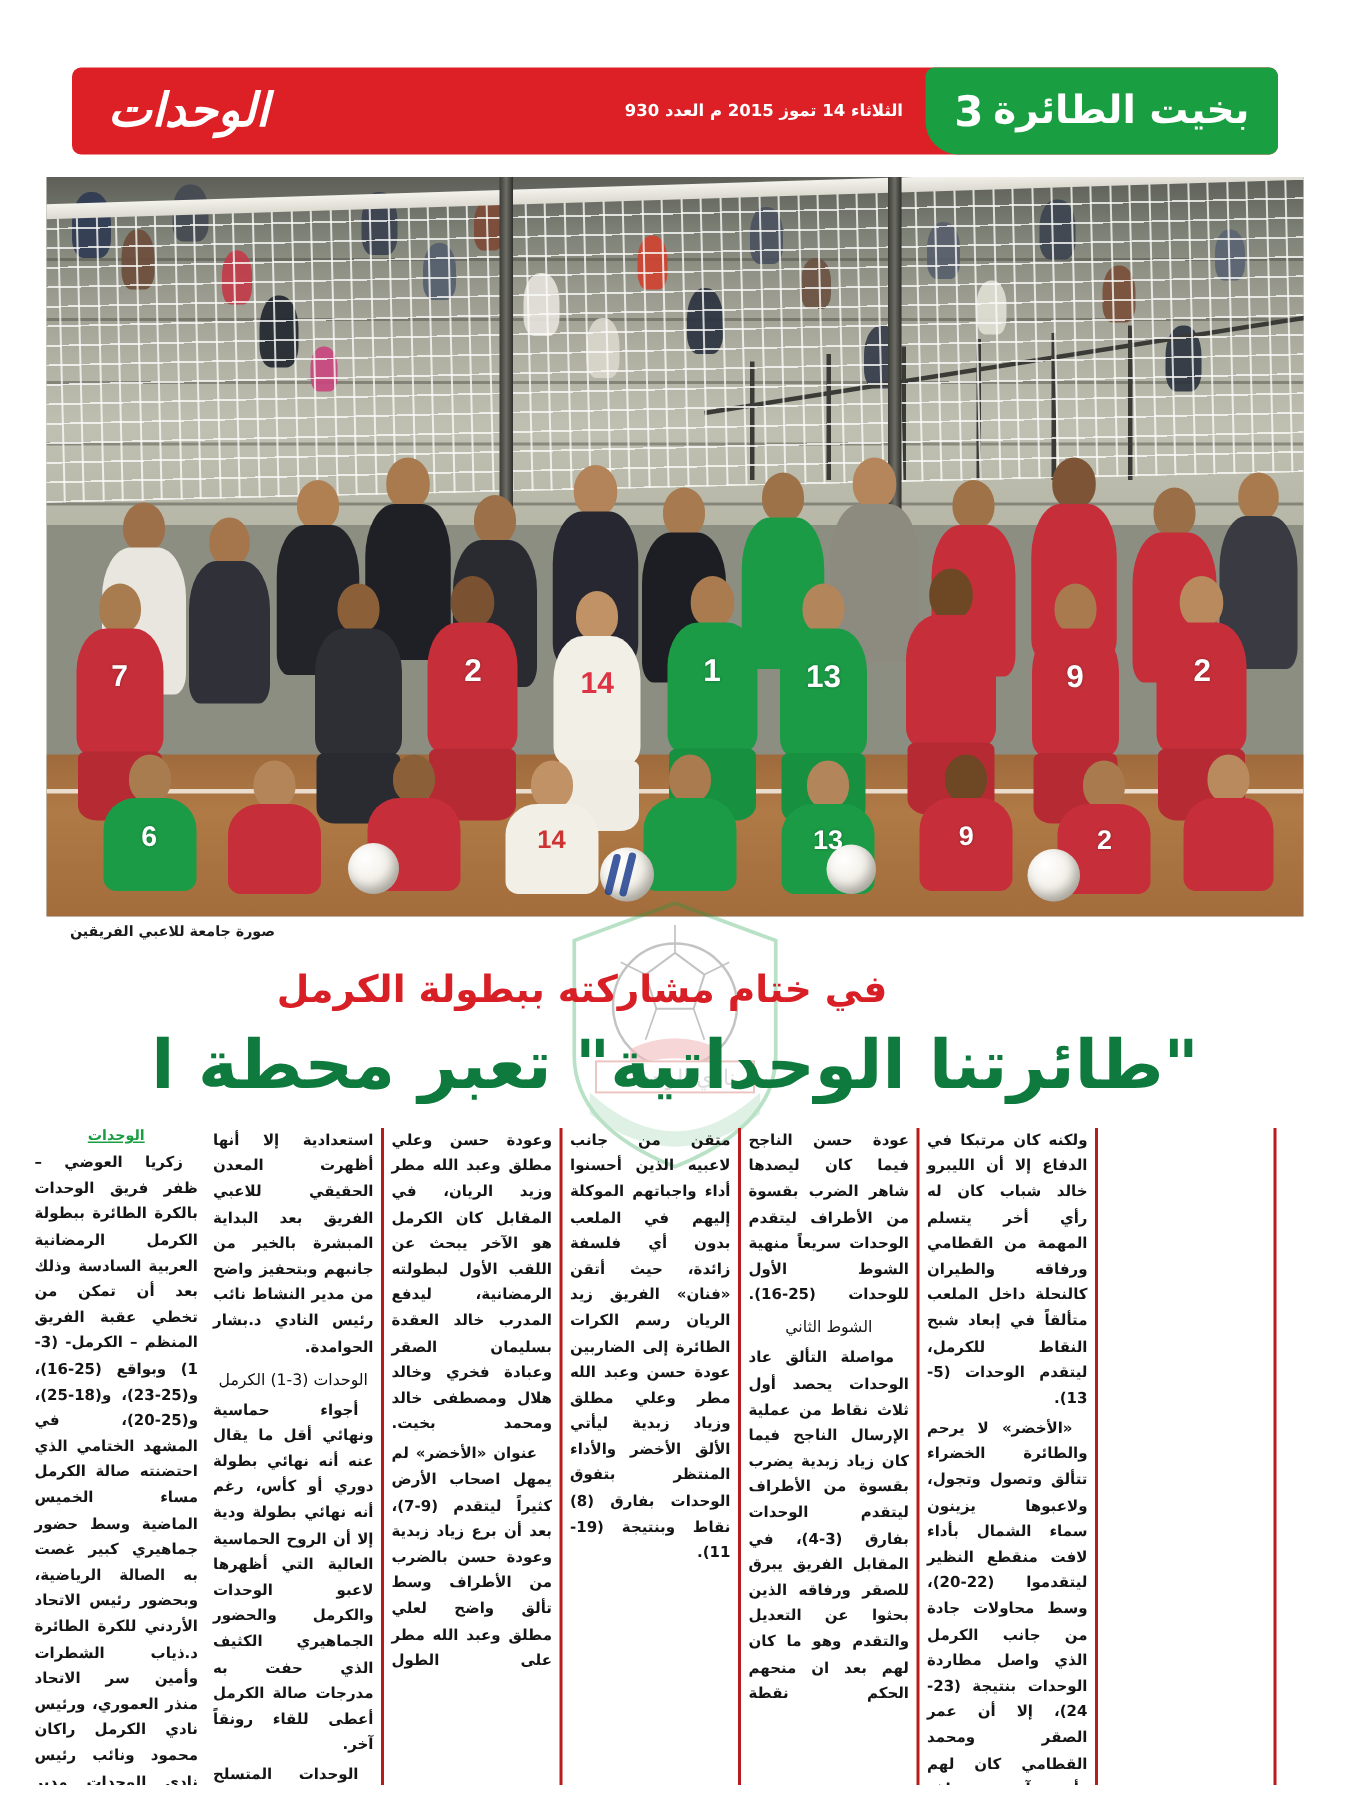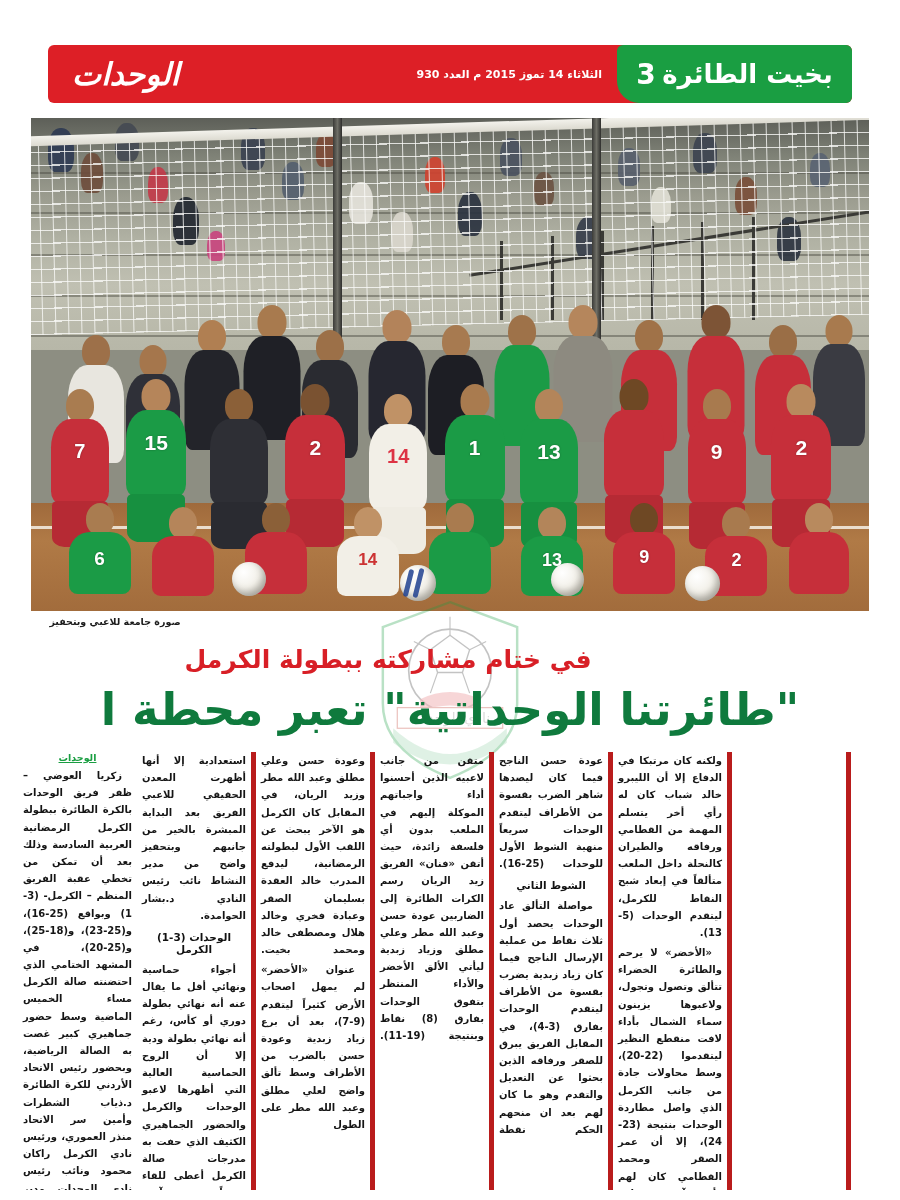--- a/index.html
+++ b/index.html
@@ -297,38 +297,38 @@
     gap: 0;
   }
 
   .col {
     position: relative;
     width: 119px;
     height: 100%;
     padding: 0 5px;
     overflow: hidden;
   }
-  .col + .col { border-right: 5px solid #b91c1c; }
+  .col + .col { border-right: 2px solid #b91c1c; }
 
   .byline {
     display: block;
     color: #1a9e42;
     font-size: 9.5px;
     font-weight: bold;
     text-align: center;
     text-decoration: underline;
     margin-bottom: 4px;
     direction: rtl;
   }
 
   .subhead {
     display: block;
     color: #111;
     font-size: 10.5px;
-    font-weight: bold;
+    font-weight: normal;
     text-align: center;
     margin: 7px 0 6px;
     direction: rtl;
   }
 
   .para {
     display: block;
     color: #151515;
     font-size: 10px;
     font-weight: bold;
@@ -464,26 +464,20 @@
         <div class="head" style="top:0;width:27px;height:32px;background:#a87a4e"></div>
         <div class="torso" style="top:29px;width:52px;height:102px;background:#3a3b42"></div>
       </div>
 
       <div class="person" style="left:2%;top:55%;width:64px;height:170px">
         <div class="head" style="top:0;width:28px;height:33px;background:#a97c50"></div>
         <div class="torso" style="top:30px;width:58px;height:84px;background:#c62f3a"></div>
         <div class="jersey-num" style="top:52px;font-size:20px">7</div>
         <div class="shorts" style="top:112px;width:56px;height:46px;background:#b62a34"></div>
       </div>
-      <div class="person" style="left:11%;top:53%;width:66px;height:175px">
-        <div class="head" style="top:0;width:29px;height:34px;background:#b5855a"></div>
-        <div class="torso" style="top:31px;width:60px;height:86px;background:#1b9b46"></div>
-        <div class="jersey-num" style="top:53px;font-size:21px">15</div>
-        <div class="shorts" style="top:115px;width:58px;height:48px;background:#179040"></div>
-      </div>
       <div class="person" style="left:21%;top:55%;width:64px;height:172px">
         <div class="head" style="top:0;width:28px;height:33px;background:#8b6038"></div>
         <div class="torso" style="top:30px;width:58px;height:85px;background:#2e2f35"></div>
         <div class="shorts" style="top:113px;width:56px;height:47px;background:#2a2b31"></div>
       </div>
       <div class="person" style="left:30%;top:54%;width:66px;height:174px">
         <div class="head" style="top:0;width:29px;height:34px;background:#7a5231"></div>
         <div class="torso" style="top:31px;width:60px;height:86px;background:#c62f3a"></div>
         <div class="jersey-num" style="top:53px;font-size:21px">2</div>
         <div class="shorts" style="top:115px;width:58px;height:48px;background:#b62a34"></div>
@@ -569,21 +563,21 @@
       <div class="ball" style="left:24%;bottom:3%;width:34px;height:34px"></div>
       <div class="ball" style="left:44%;bottom:2%;width:36px;height:36px">
         <div class="ball-stripe" style="left:6px;top:4px;width:5px;height:28px;border-radius:3px;transform:rotate(14deg)"></div>
         <div class="ball-stripe" style="left:16px;top:3px;width:5px;height:30px;border-radius:3px;transform:rotate(14deg)"></div>
       </div>
       <div class="ball" style="left:62%;bottom:3%;width:33px;height:33px"></div>
       <div class="ball" style="left:78%;bottom:2%;width:35px;height:35px"></div>
     </div>
   </div>
 
-  <div class="photo-caption">صورة جامعة للاعبي وبتحفيز</div>
+  <div class="photo-caption">صورة جامعة للاعبي الفريقين</div>
 
   <svg class="crest" viewBox="0 0 170 180">
     <path d="M85 6 L150 30 L150 104 Q150 150 85 176 Q20 150 20 104 L20 30 Z" fill="none" stroke="#1a9e42" stroke-width="2.4"></path>
     <circle cx="85" cy="72" r="40" fill="#ffffff" stroke="#3c3c3c" stroke-width="1.6"></circle>
     <path d="M85 38 L104 52 L97 74 L73 74 L66 52 Z" fill="none" stroke="#3c3c3c" stroke-width="1.3"></path>
     <path d="M85 38 L85 20 M104 52 L120 44 M66 52 L50 44 M97 74 L104 94 M73 74 L66 94" stroke="#3c3c3c" stroke-width="1.1" fill="none"></path>
     <path d="M56 100 Q85 86 114 100 L114 112 Q85 100 56 112 Z" fill="#d81f26" opacity=".6"></path>
     <rect x="34" y="108" width="102" height="20" fill="#ffffff" stroke="#c0392b" stroke-width="1.2"></rect>
     <text x="85" y="123" font-size="14" font-family="'DejaVu Sans',sans-serif" text-anchor="middle" fill="#8a8a8a">نادي الوحدات</text>
     <path d="M30 128 Q85 178 140 128 L140 142 Q85 184 30 142 Z" fill="#1a9e42" opacity=".45"></path>

